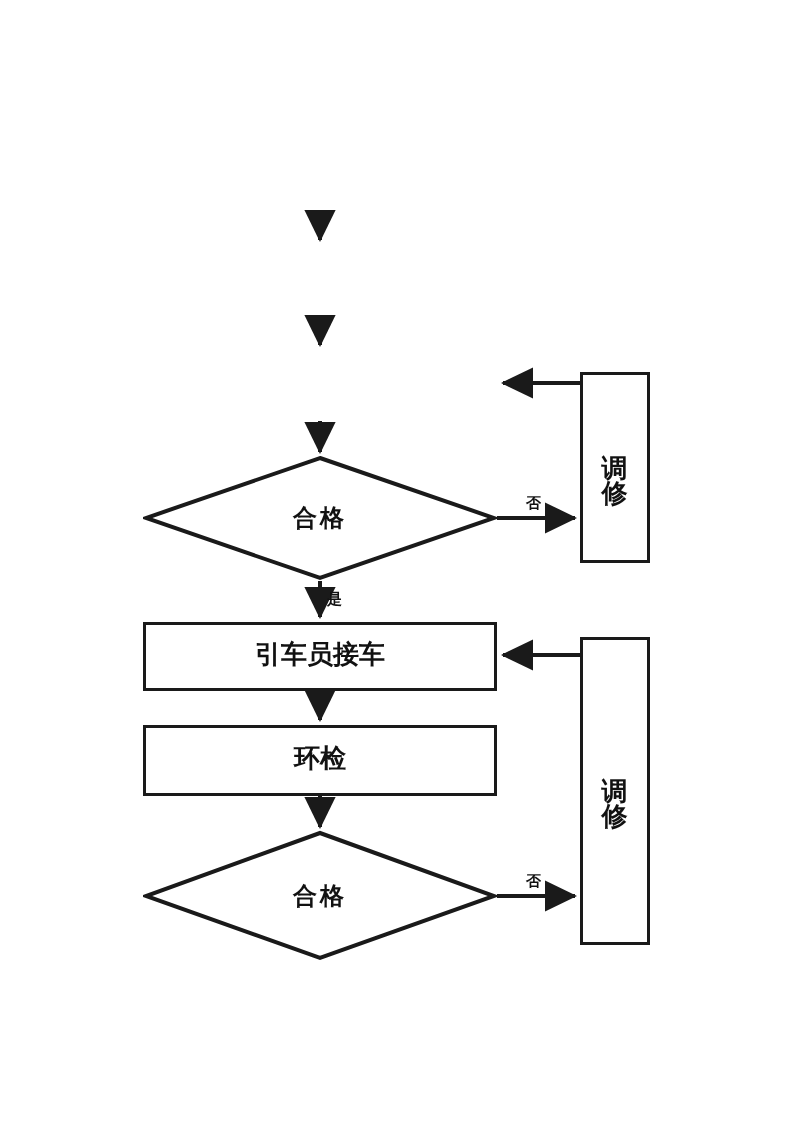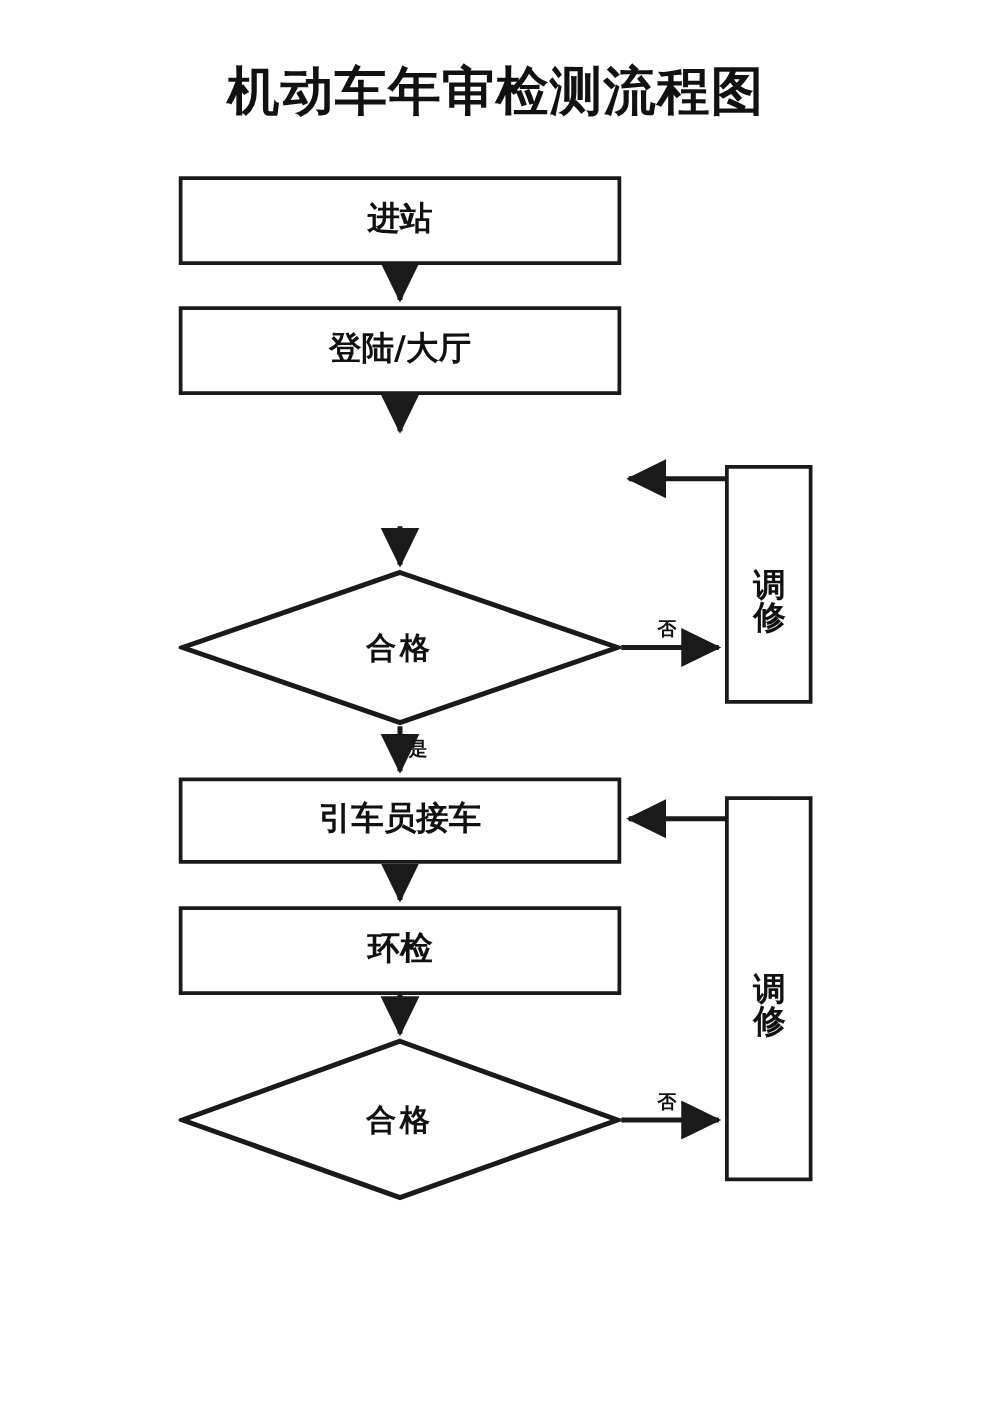--- a/index.html
+++ b/index.html
@@ -97,21 +97,20 @@
     font-size: 15px;
     font-weight: bold;
     color: #111111;
   }
 </style>
 </head>
 <body>
 
 <div id="page">
 
-  <div id="flow-title">机动车年审检测流程图</div>
 
   <svg class="edge-svg" viewBox="0 0 793 1122" xmlns="http://www.w3.org/2000/svg">
     <defs>
       <marker id="arrow" markerWidth="9" markerHeight="9" refX="7.5" refY="4.5" orient="auto" markerUnits="strokeWidth">
         <path d="M0,0.6 L8,4.5 L0,8.4 z" fill="#1a1a1a"></path>
       </marker>
     </defs>
 
     <line x1="320" y1="212" x2="320" y2="240" stroke="#1a1a1a" stroke-width="4" marker-end="url(#arrow)"></line>
 
@@ -127,27 +126,21 @@
 
     <line x1="320" y1="691" x2="320" y2="720" stroke="#1a1a1a" stroke-width="4" marker-end="url(#arrow)"></line>
 
     <line x1="320" y1="796" x2="320" y2="827" stroke="#1a1a1a" stroke-width="4" marker-end="url(#arrow)"></line>
 
     <line x1="497" y1="896" x2="575" y2="896" stroke="#1a1a1a" stroke-width="4" marker-end="url(#arrow)"></line>
 
     <path d="M615,637 L615,655 L503,655" fill="none" stroke="#1a1a1a" stroke-width="4" marker-end="url(#arrow)"></path>
   </svg>
 
-  <div class="node proc-box" style="left:143px; top:141px; width:354px; height:71px;">
-    <span class="node-label">进站</span>
-  </div>
 
-  <div class="node proc-box" style="left:143px; top:245px; width:354px; height:71px;">
-    <span class="node-label">登陆/大厅</span>
-  </div>
 
 
   <div class="diamond-wrap" style="left:143px; top:455px; width:354px; height:126px;">
     <svg width="354" height="126" viewBox="0 0 354 126" xmlns="http://www.w3.org/2000/svg">
       <polygon points="177,3 351,63 177,123 3,63" fill="#ffffff" stroke="#1a1a1a" stroke-width="4"></polygon>
     </svg>
     <div class="diamond-label">合格</div>
   </div>
 
   <div class="node vert-box" style="left:580px; top:372px; width:70px; height:191px;">

